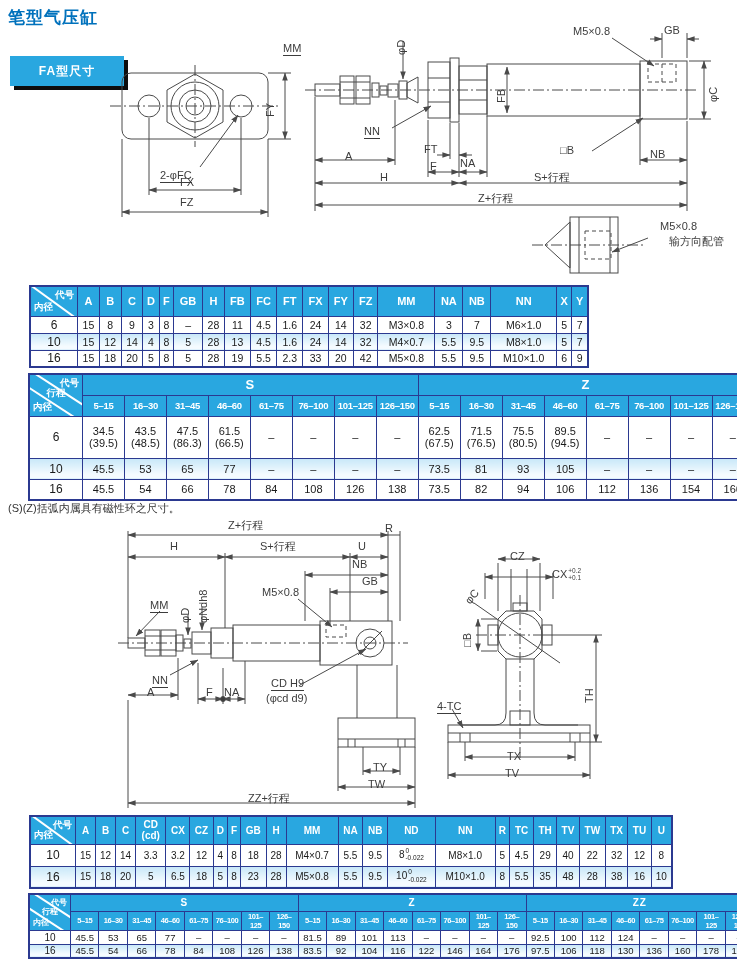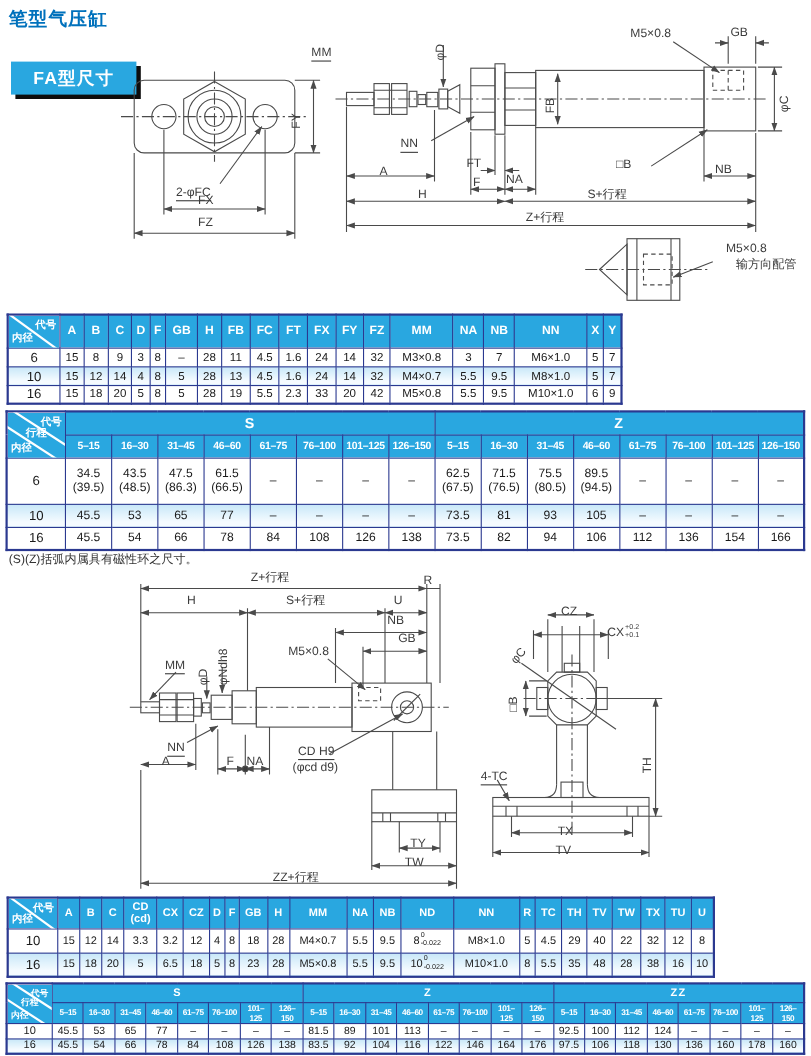--- a/index.html
+++ b/index.html
@@ -1,36 +1,36 @@
 <!DOCTYPE html>
 <html><head>
 <meta charset="utf-8">
 <style>
   html,body{margin:0;padding:0;background:#fff;}
   .page{position:relative;width:737px;height:960px;background:#fff;overflow:hidden;
         font-family:"Liberation Sans","DejaVu Sans",sans-serif;color:#222;}
   .title{position:absolute;left:8px;top:6px;font-size:17px;font-weight:bold;color:#0071BC;letter-spacing:1px;}
   .badge{position:absolute;left:10px;top:56px;width:114px;height:30px;background:#29A7E0;
          box-shadow:4px 4px 0 0 #0d0d0d;display:flex;align-items:center;justify-content:center;}
-  .badge-txt{color:#fff;font-size:16px;font-weight:bold;letter-spacing:1px;}
+  .badge-txt{color:#fff;font-size:12px;font-weight:bold;letter-spacing:1px;}
   
   .diag{position:absolute;left:0;}
   .d1{top:25px;width:737px;height:258px;}
   .d2{top:513px;width:737px;height:300px;}
   .dsvg{position:absolute;left:0;top:0;}
   .dlabel{position:absolute;font-size:11px;line-height:1;color:#3c3c3c;white-space:nowrap;}
   .dlabel.ul{border-bottom:1px solid #3c3c3c;padding-bottom:1px;}
   .dlabel.rot{transform:rotate(-90deg);transform-origin:0 0;}
   .ln{fill:none;stroke:#4a4a4a;stroke-width:1;}
   .cl{stroke-dasharray:11 3 2 3;}
   .hid{stroke-dasharray:4 3;}
   .tol{display:inline-flex;flex-direction:column;justify-content:center;font-size:6.5px;
        line-height:1.15;margin-left:1px;vertical-align:middle;text-align:left;transform:translateY(-1px);}
   
-  .tmount{position:absolute;}
+  .tmount{position:absolute;margin-left:23px;}
   .t1{left:6px;top:285px;}
   .t2{left:5px;top:373px;}
   .t3{left:6px;top:815px;}
   .t4{left:5px;top:893px;}
   .note{position:absolute;left:8px;top:501px;font-size:11px;color:#333;}
   table.dt{border-collapse:collapse;border:2px solid #2B3990;font-size:11px;}
   .dt th,.dt td{border:1px solid #2B3990;text-align:center;vertical-align:middle;padding:0 1px;white-space:pre-line;}
   .dt thead th{background:#29A7E0;color:#fff;font-weight:bold;}
   .dt td{background:#fff;color:#1a1a1a;}
   .dt tr.shade td{background:linear-gradient(180deg,#C7E7F8 0%,#F5FBFF 80%);}

